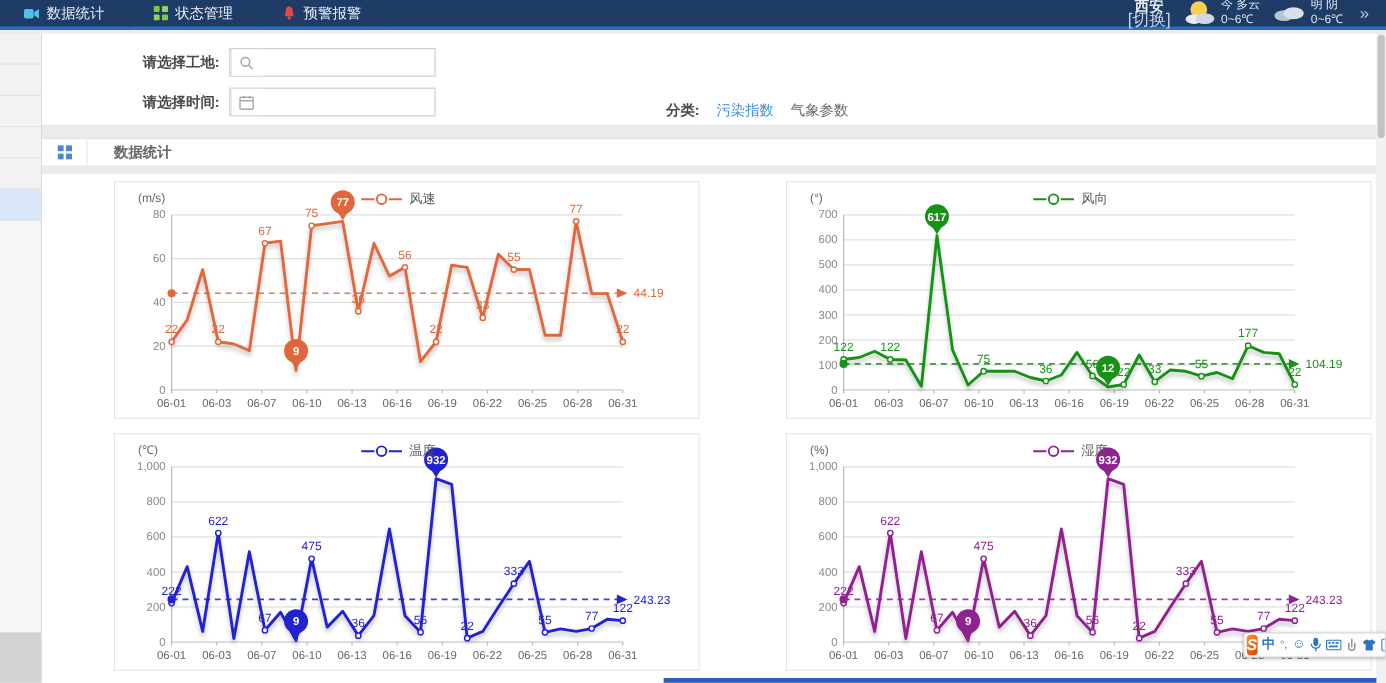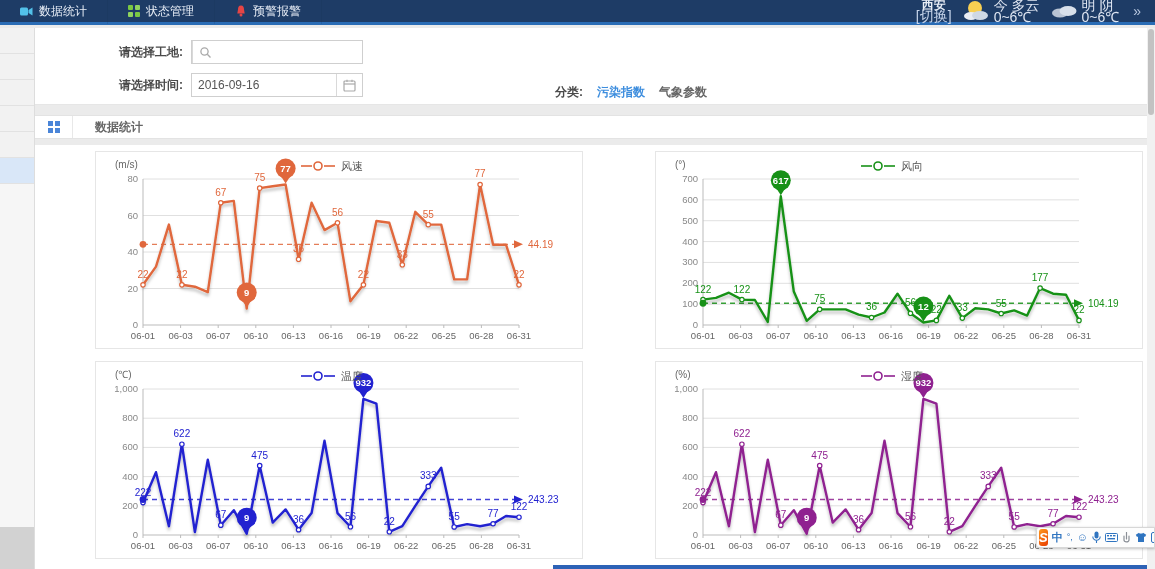--- a/index.html
+++ b/index.html
@@ -9,42 +9,42 @@
   .nav { position:absolute; left:0; top:0; width:1155px; height:25px; background:#1e3c66;
     border-bottom:3px solid #2a6cb5; display:flex; align-items:center; z-index:30; }
   .nav-item { height:25px; display:flex; align-items:center; gap:6px; padding:0 20px;
     color:#e8eef7; cursor:pointer; border-right:1px solid #16305226; }
   .nav-item svg { display:block; }
   .nav-right { margin-left:auto; display:flex; align-items:center; gap:10px; padding-right:14px; color:#e8eef7; }
   .city-block { text-align:center; line-height:11px; }
   .city-name { font-weight:bold; font-size:12px; }
   .city-switch { font-size:14px; color:#c6d4ea; }
   .wx-block { display:flex; align-items:center; gap:4px; }
-  .wx-text { font-size:14px; line-height:12px; color:#dfe6f2; }
+  .wx-text { font-size:10px; line-height:12px; color:#dfe6f2; }
   .nav-more { color:#b9c8e0; font-size:14px; margin-left:4px; cursor:pointer; }
   
   .sidebar { position:absolute; left:0; top:28px; bottom:0; width:35px; background:#f6f6f6;
     border-right:1px solid #ddd; z-index:5; }
   .side-item { height:26px; border-bottom:1px solid #e2e2e2; background:#f2f2f2; cursor:pointer; }
   .side-item.active { background:#d9e7f8; }
   .side-bottom { position:absolute; bottom:0; left:0; width:100%; height:42px; background:#d2d2d2; }
   
   .main { position:absolute; left:35px; top:28px; right:8px; bottom:0; }
   .filter-panel { position:relative; background:#ffffff; height:77px; border-bottom:1px solid #e6e6e6;
     padding:12px 0 0 60px; }
   .f-row { display:flex; align-items:center; margin-bottom:9px; }
   .f-label { width:88px; text-align:right; font-weight:bold; color:#4a4a4a; margin-right:8px; }
   .f-input-wrap { display:flex; width:172px; height:24px; border:1px solid #cfcfcf; background:#fff; }
   .f-input { flex:1; border:0; outline:none; padding:0 6px; font-size:12px; color:#555;
     font-family:"Liberation Sans",sans-serif; min-width:0; }
   .f-icon-cell { width:26px; border-left:1px solid #d9d9d9; display:flex; align-items:center;
     justify-content:center; cursor:pointer; background:#fff; }
   .cat-block { position:absolute; left:520px; top:56px; display:flex; align-items:center; gap:14px; }
   .cat-label { font-weight:bold; color:#4a4a4a; }
-  .cat-opt { cursor:pointer; color:#666;font-weight:bold; }
+  .cat-opt { cursor:pointer; color:#666; }
   .cat-opt.active { color:#3e8ede; }
   .stats-bar { margin-top:10px; background:#fff; height:24px; border-top:1px solid #e3e3e3;
     border-bottom:1px solid #e3e3e3; display:flex; align-items:center; }
   .stats-icon-cell { width:38px; display:flex; justify-content:center; align-items:center;
     border-right:1px solid #e8e8e8; height:100%; }
   .stats-title { padding-left:22px; color:#666;font-weight:bold; }
   .charts-panel { margin-top:6px; background:#fff; height:424px; padding:6px 0 0 60px; }
   .charts-grid { display:grid; grid-template-columns:488px 488px; column-gap:72px; row-gap:12px; }
   .chart-card { border:1px solid #e6e6e6; height:198px; padding:1px; background:#fff; }
   
@@ -144,21 +144,20 @@
             <svg width="13" height="13" viewBox="0 0 13 13">
               <circle cx="5.5" cy="5.5" r="3.6" fill="none" stroke="#a9a9a9" stroke-width="1.3"></circle>
               <line x1="8.3" y1="8.3" x2="11.5" y2="11.5" stroke="#a9a9a9" stroke-width="1.3"></line>
             </svg>
           </span>
       </span>
     </div>
     <div class="f-row">
       <span class="f-label">请选择时间:</span>
       <span class="f-input-wrap">
-        <input class="f-input" value="2016-09-16" style="">
         <span class="f-icon-cell">
             <svg width="13" height="13" viewBox="0 0 13 13">
               <rect x="1" y="2" width="11" height="10" rx="1" fill="none" stroke="#a9a9a9" stroke-width="1.2"></rect>
               <line x1="1" y1="5" x2="12" y2="5" stroke="#a9a9a9" stroke-width="1.2"></line>
               <line x1="4" y1="0.8" x2="4" y2="3" stroke="#a9a9a9" stroke-width="1.2"></line>
               <line x1="9" y1="0.8" x2="9" y2="3" stroke="#a9a9a9" stroke-width="1.2"></line>
             </svg>
           </span>
       </span>
     </div>

